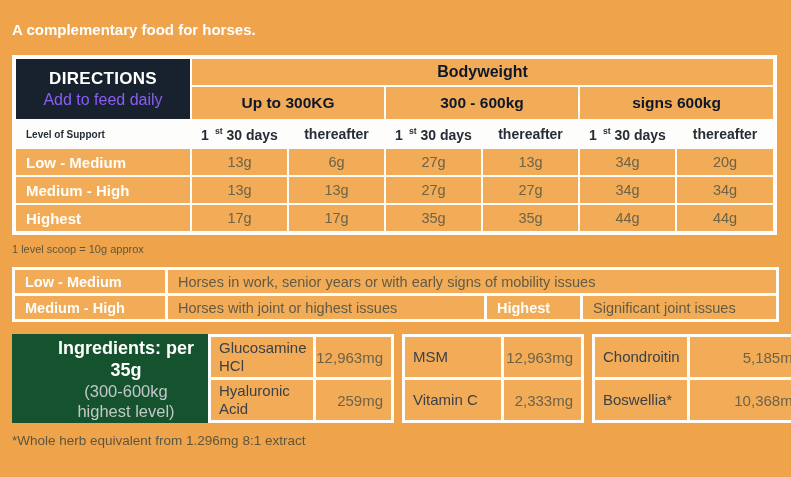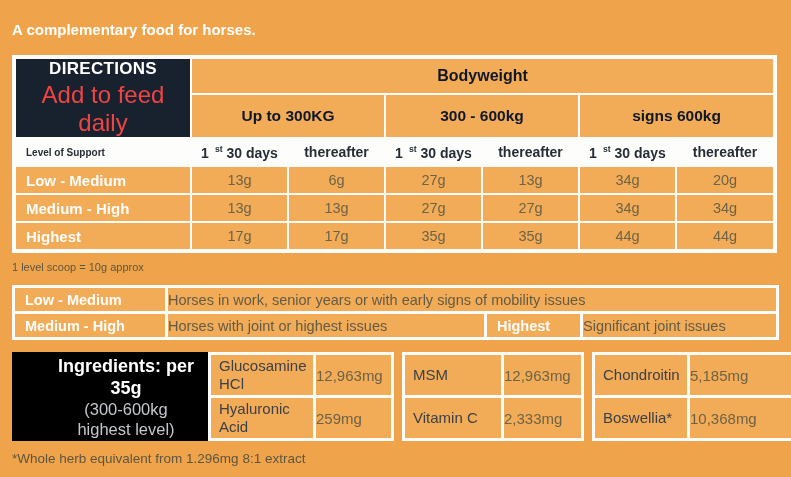--- a/index.html
+++ b/index.html
@@ -27,21 +27,21 @@
     border-spacing: 0;
     border: 3px solid #fefdfb;
   }
   table.dir-table td { border: 1.5px solid #fefdfb; overflow: hidden; }
   td.dark-cell {
     background: #18222e;
     text-align: center;
     vertical-align: middle;
   }
   .dir-title { color: #ffffff; font-weight: bold; font-size: 17px; letter-spacing: 0.3px; }
-  .dir-sub   { color: #ef4444; font-size: 24px; margin-top: 2px; }
+  .dir-sub   { color: #8b5cf6; font-size: 16px; margin-top: 2px; }
   td.orange-head {
     background: #f2ab56;
     color: #0f172a;
     font-weight: bold;
     font-size: 15.5px;
     text-align: center;
     vertical-align: middle;
   }
   td.white-head {
     background: #fdfdfb;
@@ -84,41 +84,41 @@
   table.support-table {
     margin-top: 10px;
     width: 767px;
     table-layout: fixed;
     border-collapse: separate;
     border-spacing: 3px;
     background: #fefdfb;
   }
   table.support-table td { background: #f2ab56; height: 23px; vertical-align: middle; }
   td.sup-label { color: #fdfdfc; font-weight: bold; font-size: 14.5px; padding-left: 10px; }
-  td.sup-desc  { color: #625b47; font-size: 14.5px; }
+  td.sup-desc  { color: #625b47; font-size: 14.5px; padding-left: 10px; }
   
   .ing-row { margin-top: 12px; display: flex; align-items: stretch; height: 89px; }
   .ing-head {
-    width: 196px; background: #000000;
+    width: 196px; background: #14532d;
     display: flex; flex-direction: column; justify-content: center; align-items: center;
     text-align: center; flex: none; padding-left: 32px;
   }
   .ing-title { color: #ffffff; font-weight: bold; font-size: 18px; line-height: 22px; }
   .ing-sub   { color: #c3c7cb; font-size: 16.5px; line-height: 20px; }
   table.ing-table {
     border-collapse: separate;
     border-spacing: 3px;
     background: #fefdfb;
     table-layout: fixed;
     flex: none;
   }
   table.ing-table td { background: #f2ab56; height: 39px; vertical-align: middle; }
   .t1 { width: 186px; } .t2 { width: 182px; margin-left: 8px; } .t3 { width: 220px; margin-left: 8px; }
   td.ing-name  { color: #3b4149; font-size: 15px; padding-left: 8px; line-height: 18px; }
-  td.ing-value { color: #6e6347; font-size: 15px; text-align: left; padding-right: 8px; }
+  td.ing-value { color: #6e6347; font-size: 15px; text-align: right; padding-right: 8px; }
   .herb-note { margin-top: 10px; font-size: 13.5px; color: #5d563f; }
 </style>
 </head>
 <body>
 
 <div class="page">
 
   <div class="top-note">A complementary food for horses.</div>
 
   <table class="dir-table">

